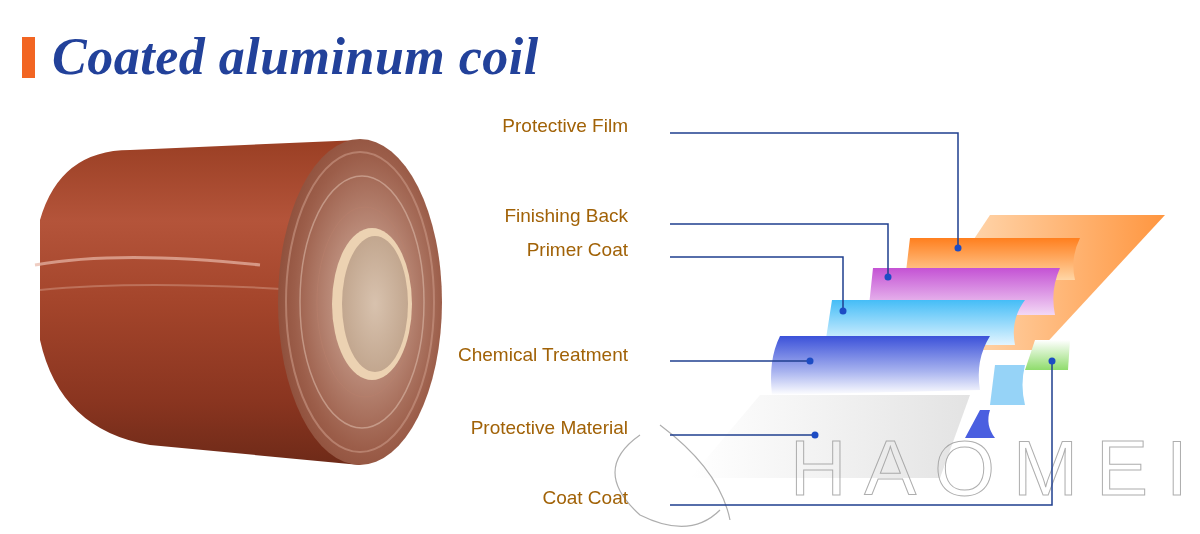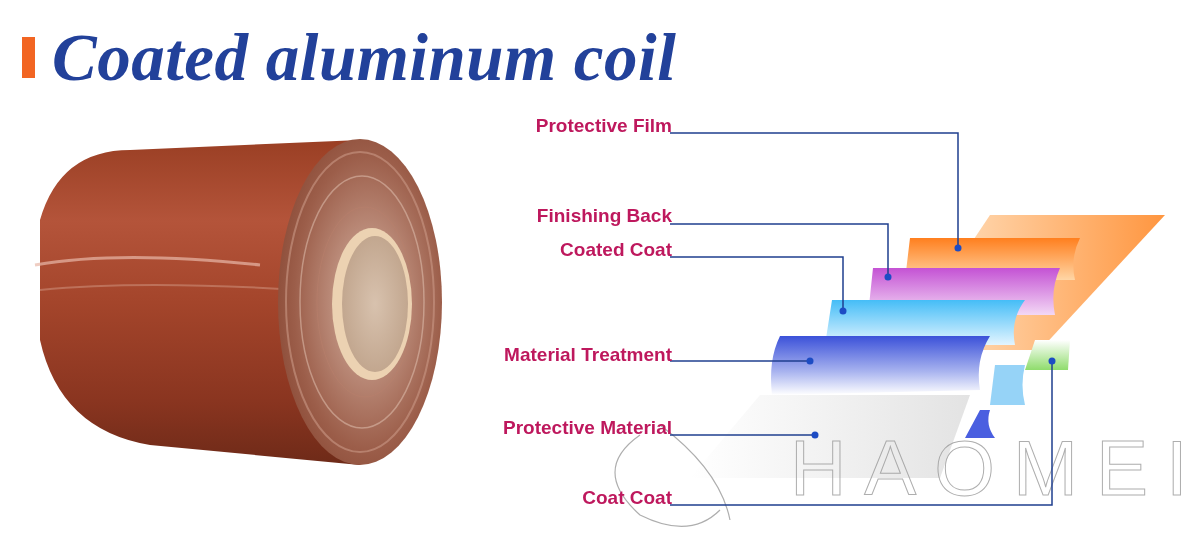--- a/index.html
+++ b/index.html
@@ -1,19 +1,19 @@
 <!DOCTYPE html>
 <html><head>
 <meta charset="utf-8">
 <style>
   html, body { margin: 0; padding: 0; background: #ffffff; }
   body { width: 1200px; height: 534px; position: relative; overflow: hidden; font-family: "Liberation Sans", sans-serif; }
   .title-bar { position: absolute; left: 22px; top: 37px; width: 13px; height: 41px; background: #f26522; }
-  .title { position: absolute; left: 52px; top: 22px; margin: 0; font-family: "Liberation Serif", serif; font-style: italic; font-weight: bold; font-size: 67px; line-height: 70px; color: #22419a; letter-spacing: 0.5px; white-space: nowrap; }
-  .label { position: absolute; right: 528px; font-size: 19px; line-height: 22px; color: #be185d; white-space: nowrap; text-align: right; font-weight: bold; }
+  .title { position: absolute; left: 52px; top: 22px; margin: 0; font-family: "Liberation Serif", serif; font-style: italic; font-weight: bold; font-size: 52px; line-height: 70px; color: #22419a; letter-spacing: 0.5px; white-space: nowrap; }
+  .label { position: absolute; right: 572px; font-size: 19px; line-height: 22px; color: #a16207; white-space: nowrap; text-align: right; }
   svg.art { position: absolute; left: 0; top: 0; }
 </style>
 </head>
 <body>
 
 <div class="title-bar"></div>
 <h1 class="title">Coated aluminum coil</h1>
 
 <svg class="art" width="1200" height="534" viewBox="0 0 1200 534">
   <defs>
@@ -116,16 +116,16 @@
     <circle cx="888" cy="277" r="3.5"></circle>
     <circle cx="843" cy="311" r="3.5"></circle>
     <circle cx="810" cy="361" r="3.5"></circle>
     <circle cx="815" cy="435" r="3.5"></circle>
     <circle cx="1052" cy="361" r="3.5"></circle>
   </g>
 </svg>
 
 <div class="label" style="top:115px">Protective Film</div>
 <div class="label" style="top:205px">Finishing Back</div>
-<div class="label" style="top:239px">Coated Coat</div>
-<div class="label" style="top:344px">Material Treatment</div>
+<div class="label" style="top:239px">Primer Coat</div>
+<div class="label" style="top:344px">Chemical Treatment</div>
 <div class="label" style="top:417px">Protective Material</div>
 <div class="label" style="top:487px">Coat Coat</div>
 
 </body></html>

